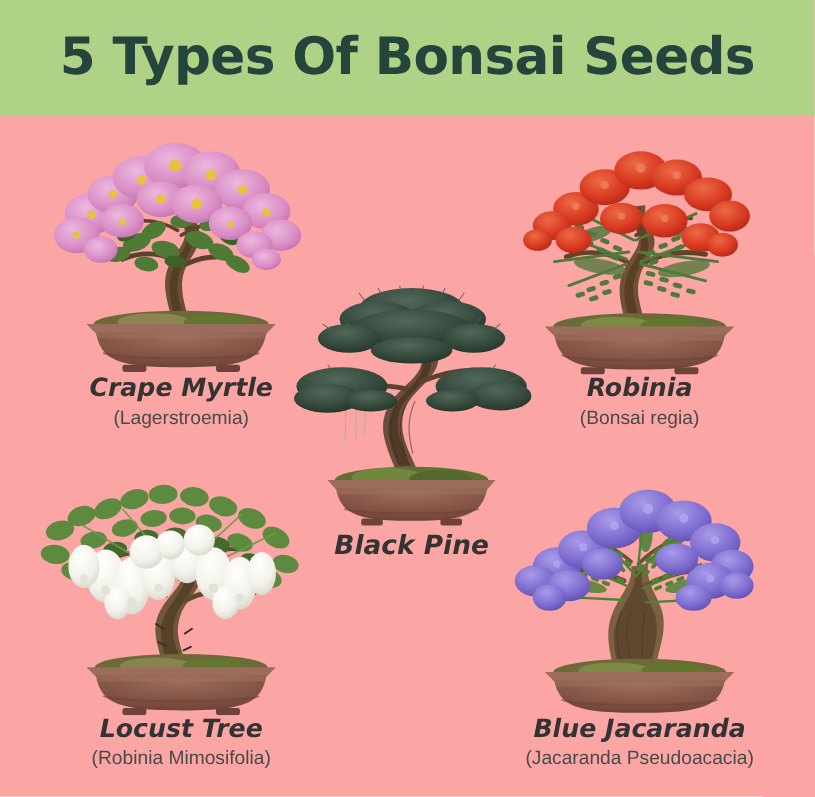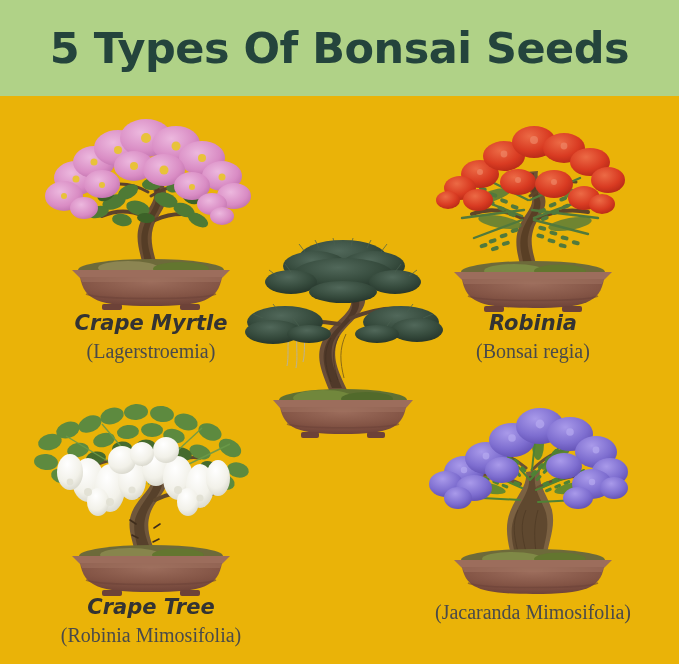--- a/index.html
+++ b/index.html
@@ -3,21 +3,21 @@
 <meta charset="utf-8">
 <title>5 Types Of Bonsai Seeds</title>
 <style>
   * { box-sizing: border-box; margin: 0; padding: 0; }
   html, body {
     width: 679px; height: 664px;
     background: #ffffff;
     font-family: "Liberation Sans", sans-serif;
     overflow: hidden;
   }
-  .page { position: relative; width: 679px; height: 664px; background:#eab308; }
+  .page { position: relative; width: 679px; height: 664px; background:#fca5a5; }
 
   
   .banner {
     position: absolute; left: 0; top: 0;
     width: 679px; height: 96px;
     background: #b0d287;
     display: flex; align-items: center; justify-content: center;
   }
   .banner-title {
     font-family: "DejaVu Sans", sans-serif;
@@ -39,22 +39,22 @@
     font-family: "DejaVu Sans", sans-serif;
     font-size: 21px;
     font-weight: 700;
     color: #333333;
     line-height: 1.1;
     white-space: nowrap;
     font-style: italic;
   }
   .label-sci {
     text-align: center;
-    font-family: Liberation Serif, serif;
-    font-size: 20px;
+    font-family: Liberation Sans, sans-serif;
+    font-size: 16px;
     font-weight: 400;
     color: #4a4a4a;
     line-height: 1.15;
     margin-top: 5px;
     white-space: nowrap;
   }
 
   
   #card-crape   { left: 6px;   top: 100px; width: 290px; }
   #card-crape .art { height: 212px; }
@@ -376,20 +376,21 @@
         <ellipse cx="124" cy="177" rx="26" ry="7" fill="#516a2b"></ellipse>
 
         <path d="M30 178 L170 178 L163 186 L37 186 Z" fill="#9c6d5c"></path>
         <path d="M37 185 C41 206 54 212 100 212 C146 212 159 206 163 185 Z" fill="url(#bpPot)"></path>
         <path d="M37 185 L163 185 L161 190 L39 190 Z" fill="#a07361" opacity="0.55"></path>
         <path d="M44 202 C56 207 144 207 156 202" stroke="#6d4238" stroke-width="1.6" fill="none" opacity="0.6"></path>
         <rect x="58" y="210" width="18" height="6" rx="2" fill="#6d4238"></rect>
         <rect x="124" y="210" width="18" height="6" rx="2" fill="#6d4238"></rect>
       </svg>
     </div>
+    <div class="label-common">Black Pine</div>
   </div>
 
   <div class="card" id="card-locust">
     <div class="art">
       <svg viewBox="0 0 290 212" xmlns="http://www.w3.org/2000/svg">
         <defs>
           <radialGradient id="loPot" cx="50%" cy="18%" r="85%">
             <stop offset="0%" stop-color="#9c6d5c"></stop>
             <stop offset="60%" stop-color="#835445"></stop>
             <stop offset="100%" stop-color="#6d4238"></stop>
@@ -483,21 +484,21 @@
         <ellipse cx="172" cy="171" rx="26" ry="6.5" fill="#63762f"></ellipse>
 
         <path d="M66 172 L224 172 L216 180 L74 180 Z" fill="#9c6d5c"></path>
         <path d="M74 179 C78 202 92 208 145 208 C198 208 212 202 216 179 Z" fill="url(#loPot)"></path>
         <path d="M74 179 L216 179 L214 184 L76 184 Z" fill="#a07361" opacity="0.55"></path>
         <path d="M80 196 C92 202 198 202 210 196" stroke="#6d4238" stroke-width="1.6" fill="none" opacity="0.6"></path>
         <rect x="96" y="206" width="20" height="6" rx="2" fill="#6d4238"></rect>
         <rect x="174" y="206" width="20" height="6" rx="2" fill="#6d4238"></rect>
       </svg>
     </div>
-    <div class="label-common">Crape Tree</div>
+    <div class="label-common">Locust Tree</div>
     <div class="label-sci">(Robinia Mimosifolia)</div>
   </div>
 
   <div class="card" id="card-jacaranda">
     <div class="art">
       <svg viewBox="0 0 290 212" xmlns="http://www.w3.org/2000/svg">
         <defs>
           <radialGradient id="jaPot" cx="50%" cy="18%" r="85%">
             <stop offset="0%" stop-color="#9c6d5c"></stop>
             <stop offset="60%" stop-color="#835445"></stop>
@@ -611,16 +612,17 @@
         <ellipse cx="145" cy="176" rx="72" ry="11" fill="#6d6a3a"></ellipse>
         <ellipse cx="124" cy="175" rx="30" ry="7" fill="#7f8946"></ellipse>
         <ellipse cx="172" cy="175" rx="26" ry="6.5" fill="#63762f"></ellipse>
 
         <path d="M66 176 L224 176 L216 184 L74 184 Z" fill="#9c6d5c"></path>
         <path d="M74 183 C78 204 92 210 145 210 C198 210 212 204 216 183 Z" fill="url(#jaPot)"></path>
         <path d="M74 183 L216 183 L214 188 L76 188 Z" fill="#a07361" opacity="0.55"></path>
         <path d="M80 199 C92 205 198 205 210 199" stroke="#6d4238" stroke-width="1.6" fill="none" opacity="0.6"></path>
       </svg>
     </div>
-    <div class="label-sci">(Jacaranda Mimosifolia)</div>
+    <div class="label-common">Blue Jacaranda</div>
+    <div class="label-sci">(Jacaranda Pseudoacacia)</div>
   </div>
 
 </div>
 
 </body></html>

